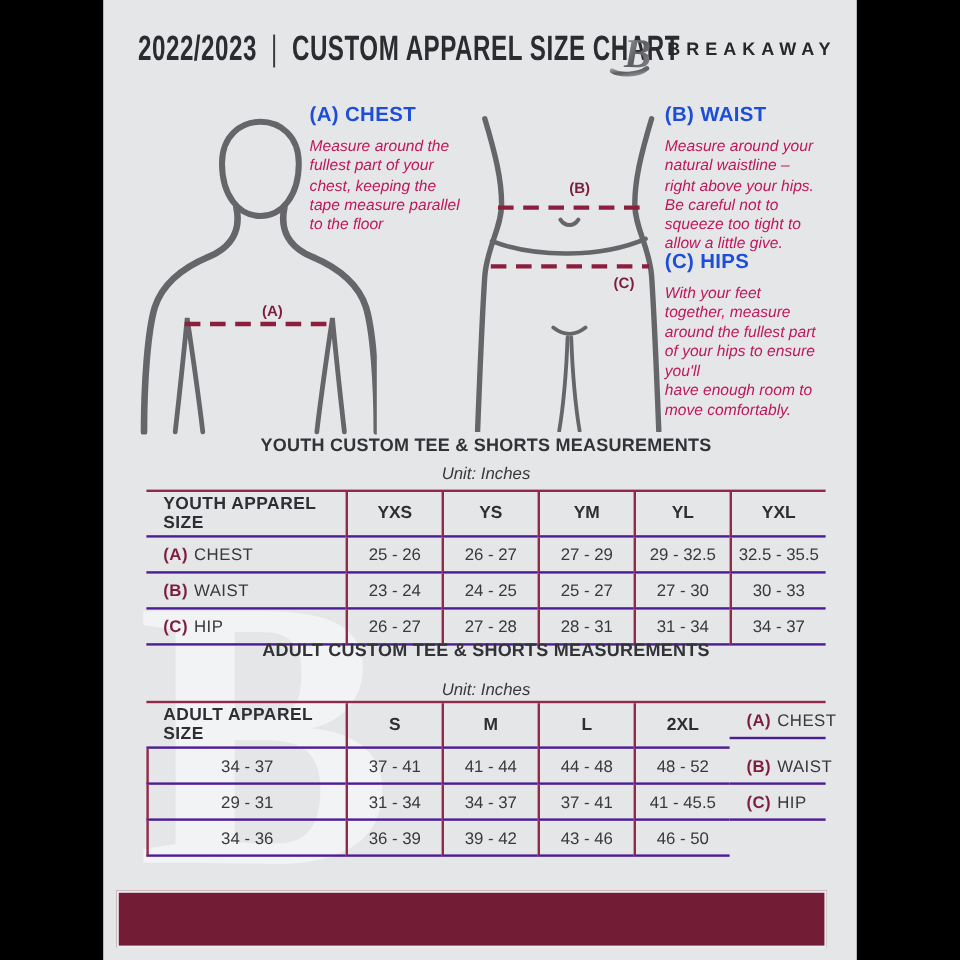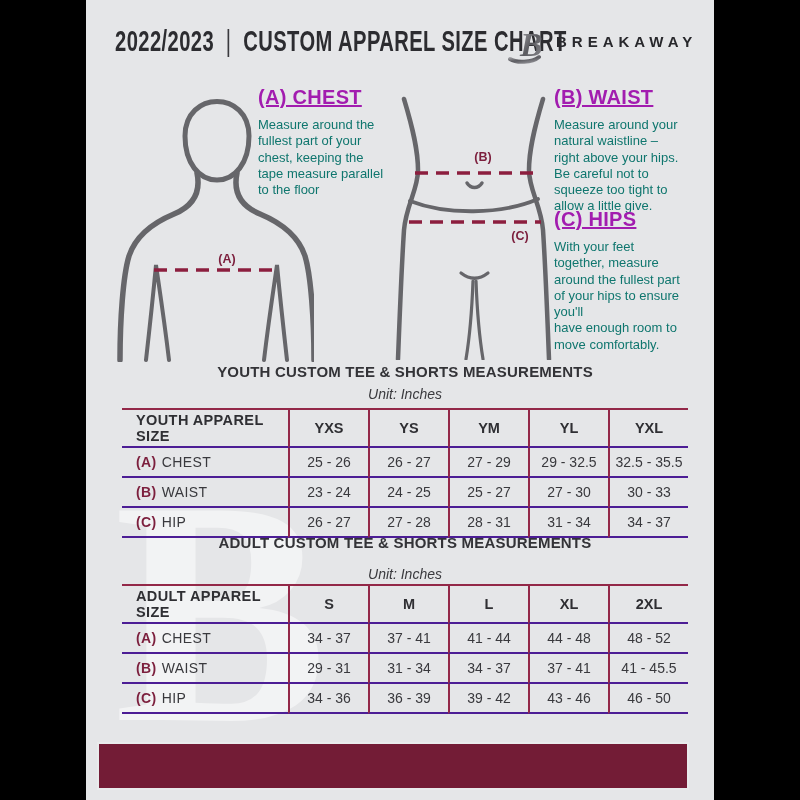--- a/index.html
+++ b/index.html
@@ -20,22 +20,22 @@
   .brand{position:absolute;left:470px;top:33px;z-index:2;font-size:15px;font-weight:bold;
          letter-spacing:5px;color:#28282c;}
 
   
   .fig{position:absolute;z-index:1;}
   .marker{position:absolute;z-index:3;font-size:12.5px;font-weight:bold;color:#7c1f3d;
           width:40px;text-align:center;}
 
   
   .sect{position:absolute;z-index:2;}
-  .sect h3{margin:0 0 8px 0;font-size:20px;font-weight:bold;color:#a21caf;letter-spacing:.3px;text-decoration:underline;}
-  .sect p{margin:0;font-size:13px;line-height:1.25;color:#0f766e;
+  .sect h3{margin:0 0 8px 0;font-size:17px;font-weight:bold;color:#1d4ed8;letter-spacing:.3px;}
+  .sect p{margin:0;font-size:13px;line-height:1.25;font-style:italic;color:#be185d;
           white-space:pre-line;}
 
   
   .cap{position:absolute;left:36px;width:566px;text-align:center;z-index:2;
        font-size:15px;font-weight:bold;color:#333337;letter-spacing:.2px;}
   .unit{position:absolute;left:36px;width:566px;text-align:center;z-index:2;
         font-size:14px;font-style:italic;color:#3a3a3e;}
 
   
   .size-table{position:absolute;left:36px;width:566px;z-index:2;display:grid;
@@ -165,21 +165,20 @@
         <div class="cell rowcell c">34 - 37</div>
       </div>
 
     <div class="cap" style="top:534px;">ADULT CUSTOM TEE &amp; SHORTS MEASUREMENTS</div>
     <div class="unit" style="top:566px;">Unit: Inches</div>
     <div class="size-table" style="top:584px;">
         <div class="cell head leftcell">ADULT APPAREL SIZE</div>
         <div class="cell head c">S</div>
         <div class="cell head c">M</div>
         <div class="cell head c">L</div>
-        <div class="cell head c">XL</div>
         <div class="cell head c">2XL</div>
         <div class="cell rowcell leftcell"><span class="pfx">(A)</span>CHEST</div>
         <div class="cell rowcell c">34 - 37</div>
         <div class="cell rowcell c">37 - 41</div>
         <div class="cell rowcell c">41 - 44</div>
         <div class="cell rowcell c">44 - 48</div>
         <div class="cell rowcell c">48 - 52</div>
         <div class="cell rowcell leftcell"><span class="pfx">(B)</span>WAIST</div>
         <div class="cell rowcell c">29 - 31</div>
         <div class="cell rowcell c">31 - 34</div>

